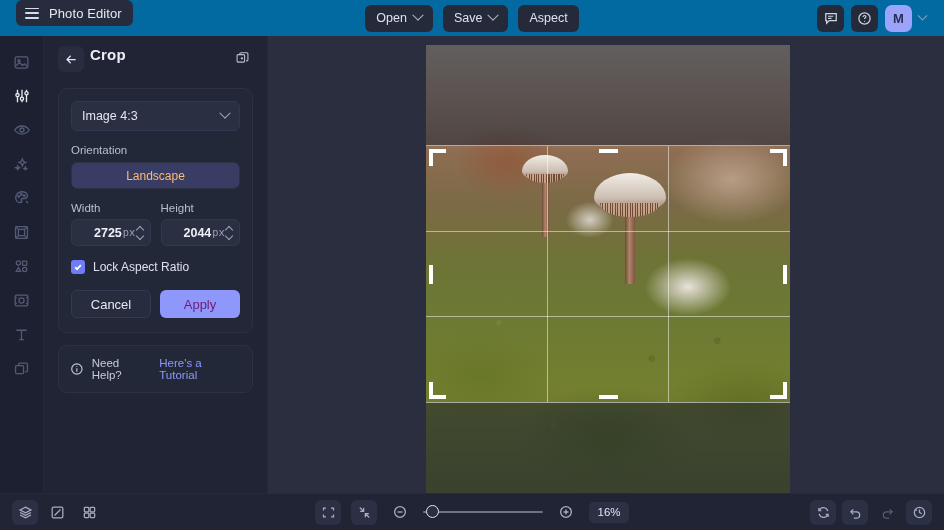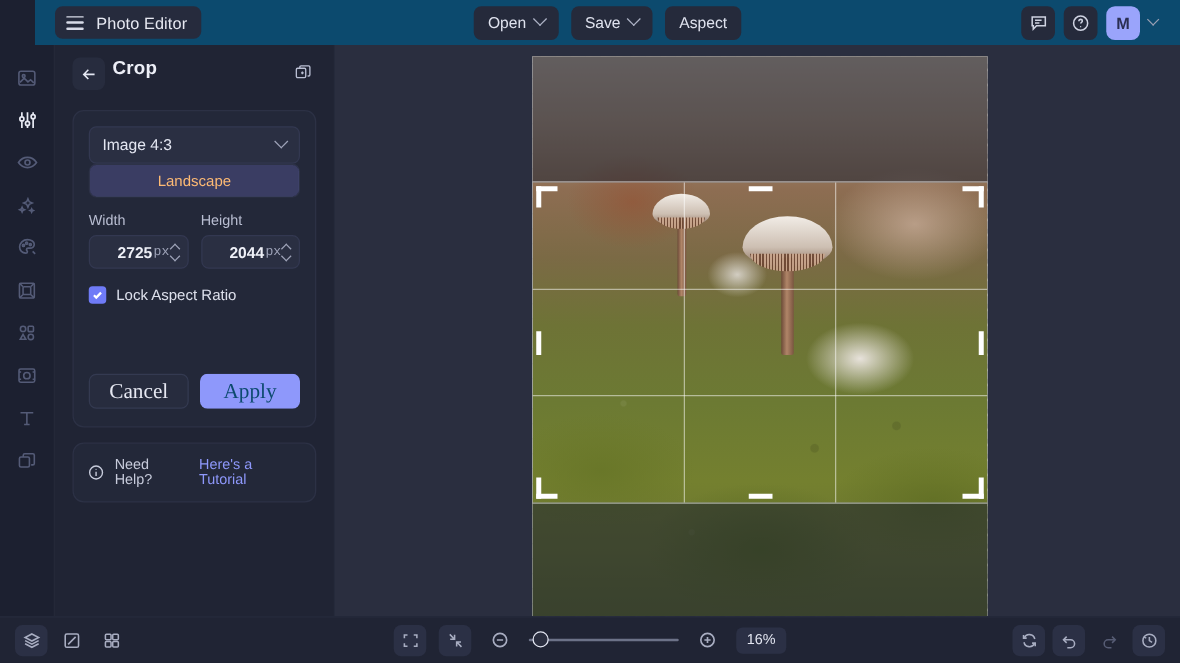--- a/index.html
+++ b/index.html
@@ -8,25 +8,24 @@
     background: #1c2030;
     font-family: "Liberation Sans", sans-serif;
     overflow: hidden;
     -webkit-font-smoothing: antialiased;
   }
   .app { position: relative; width: 944px; height: 530px; display: flex; flex-direction: column; background: #1c2030; }
 
   
   .topbar {
     height: 36px; flex: 0 0 36px;
-    background: #0c4a6e;
-    display: flex; align-items: center;
+    background: #0369a1;
+    display: flex; 
     position: relative;
     padding: 0 10px;
-    margin-left: 28px;
   }
   .brand {
     display: flex; align-items: center; gap: 10px;
     background: #262b3d; border-radius: 6px;
     height: 26px; padding: 0 11px 0 9px;
     margin-left: 6px;
   }
   .brand-title { color: #e7e9f2; font-size: 13px; letter-spacing: .1px; }
   .hamburger { width: 14px; height: 11px; display: flex; flex-direction: column; justify-content: space-between; }
   .hamburger i { display: block; height: 1.5px; background: #d8dbe8; border-radius: 1px; }
@@ -141,26 +140,26 @@
   .checkrow { display: flex; align-items: center; gap: 8px; margin-top: 14px; cursor: pointer; text-align: center; }
   .checkbox {
     width: 14px; height: 14px; border-radius: 3px; background: #6f7bf7;
     display: flex; align-items: center; justify-content: center;
   }
   .checkbox svg { stroke: #fff; fill: none; stroke-width: 2.2; }
   .checklabel { color: #dde0ec; font-size: 12px; }
 
   .actions { display: flex; gap: 9px; margin-top: 16px; }
   .btn {
-    flex: 1; height: 28px; border-radius: 6px; font-size: 17px;
+    flex: 1; height: 28px; border-radius: 6px; font-size: 13px;
     display: flex; align-items: center; justify-content: center;
-    cursor: pointer; font-family: Liberation Serif, serif; border: 1px solid transparent; margin-top: 40px;
+    cursor: pointer; font-family: Liberation Sans, sans-serif; border: 1px solid transparent;
   }
   .btn.ghost { background: #272c3e; color: #e6e8f2; border-color: #343a51; }
-  .btn.primary { background: #8e98fb; color: #0c4a6e; }
+  .btn.primary { background: #8e98fb; color: #701a75; }
 
   .help {
     margin-top: 12px; background: #232839; border: 1px solid #2c3145;
     border-radius: 9px; height: 48px; display: flex; align-items: center;
     gap: 8px; padding: 0 11px;
   }
   .help-text { color: #c7cbdb; font-size: 11.5px; }
   .help-link { color: #8e98fb; font-size: 11.5px; cursor: pointer; }
 
   
@@ -400,20 +399,21 @@
             </svg>
         </div>
       </div>
 
       <div class="card">
         <div class="select">
           <span>Image 4:3</span>
           <span class="caret"></span>
         </div>
 
+        <div class="label">Orientation</div>
         <div class="seg">
           <div class="on">Landscape</div>
         </div>
 
         <div class="fields">
           <div class="field">
             <div class="label">Width</div>
             <div class="numbox">
               <span class="numval">2725</span>
               <span class="numunit">px</span>

